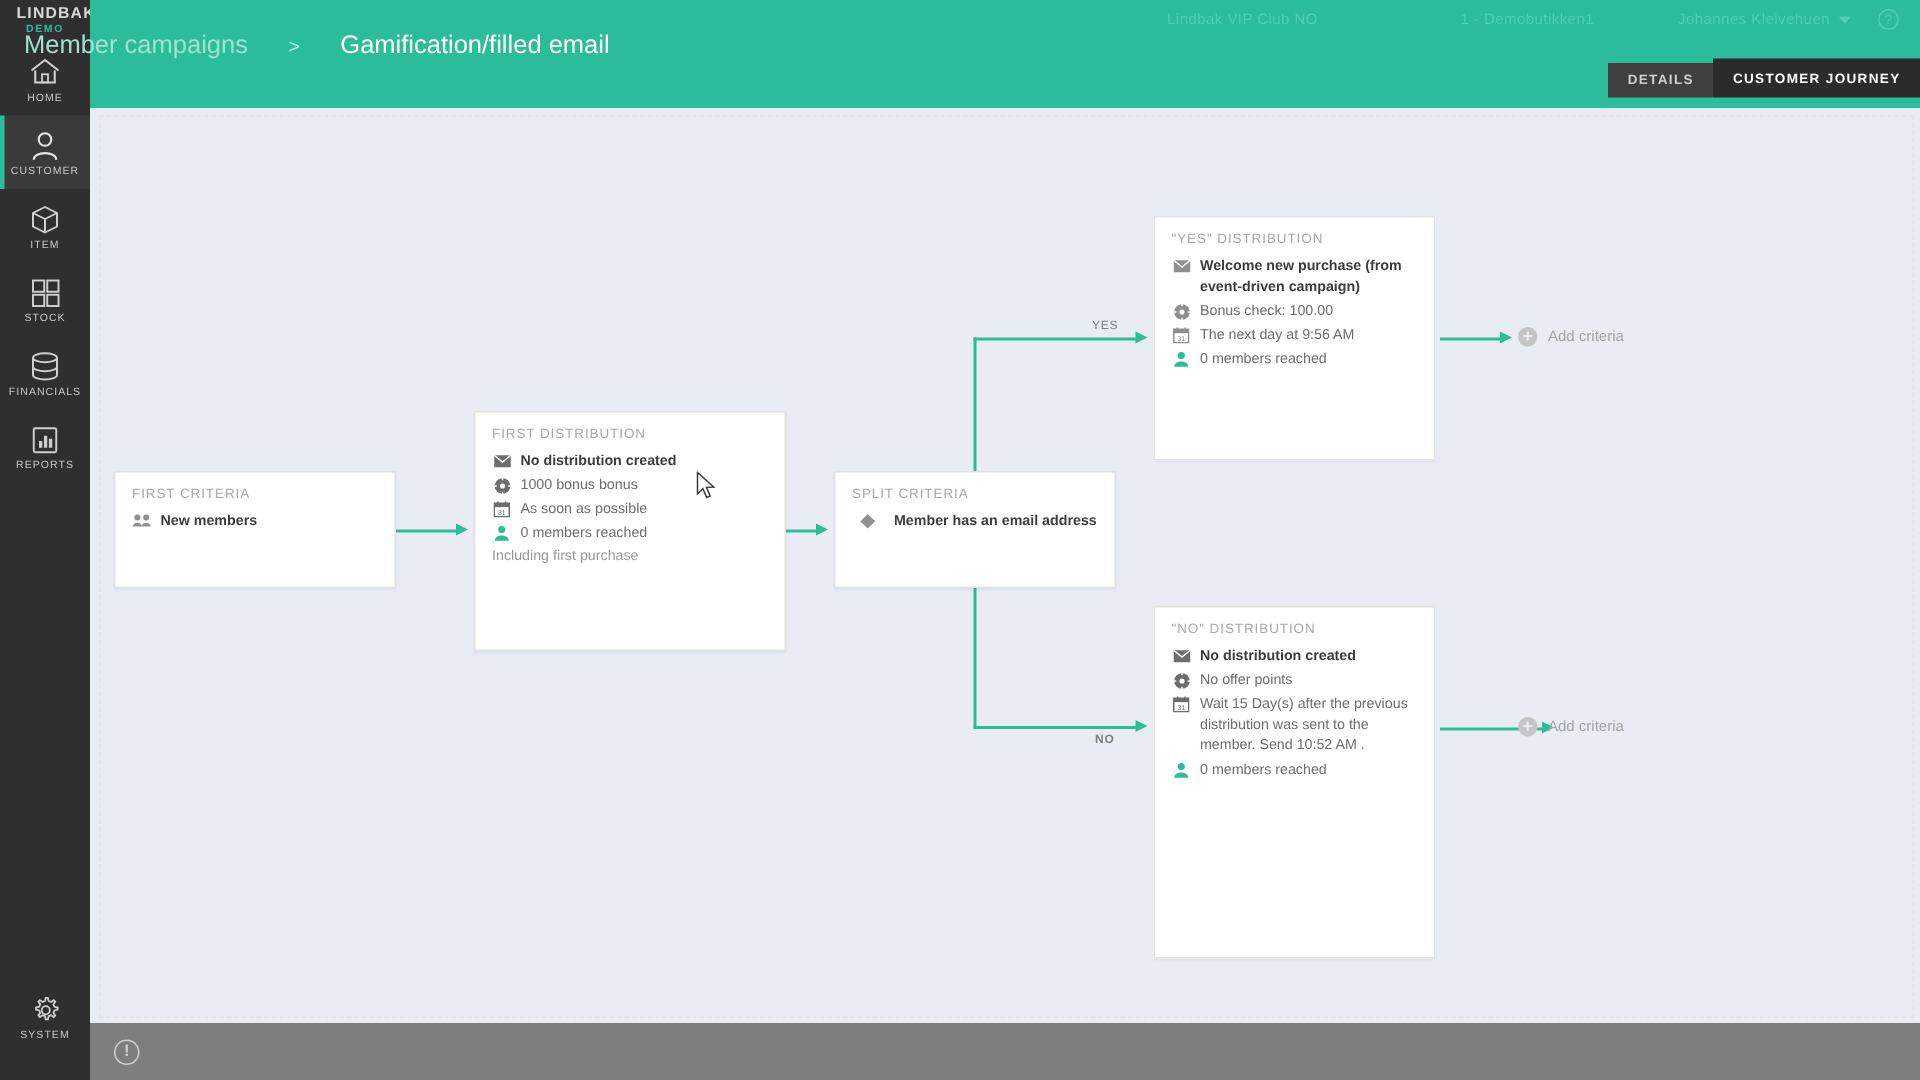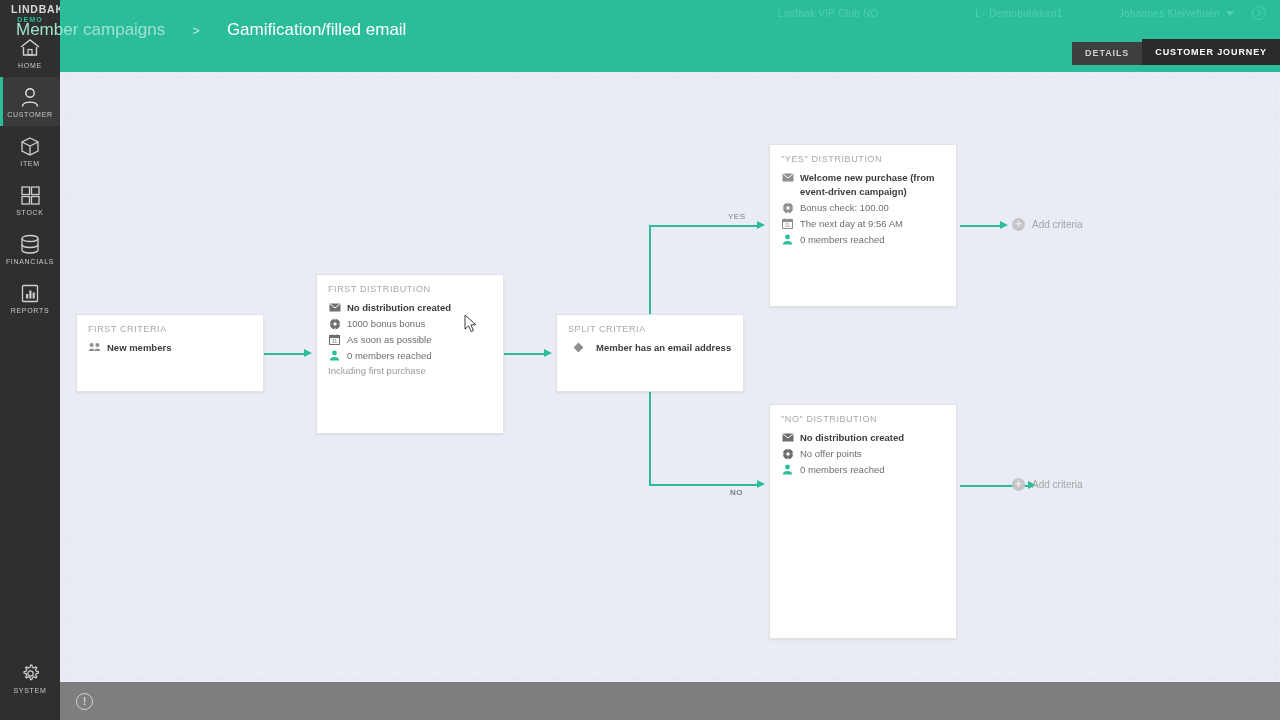--- a/index.html
+++ b/index.html
@@ -125,21 +125,21 @@
   }
   .row .rt {
     font-size: 9.5px; color: #6d6d6d; line-height: 13px;
   }
   .row .rt.bold { color: #3c3c3c; font-weight: 700; }
   .row .rt.wrap { line-height: 13.5px; }
   .node-foot { font-size: 9.5px; color: #9a9a9a; margin-top: 1px; }
 
   
   #node-first-criteria { left: 16px; top: 242px; width: 188px; height: 78px; }
-  #node-first-dist     { left: 256px; top: 202px; width: 188px; height: 160px; }
+  #node-first-dist     { left: 256px; top: 202px; width: 208px; height: 160px; }
   #node-split          { left: 496px; top: 242px; width: 188px; height: 78px; }
   #node-yes            { left: 709px; top: 72px;  width: 188px; height: 163px; }
   #node-no             { left: 709px; top: 332px; width: 188px; height: 235px; }
 
   
   .conn { position: absolute; background: #2bbd9a; }
   .hline { height: 1.5px; }
   .vline { width: 1.5px; }
   .arrow {
     position: absolute; width: 0; height: 0;
@@ -440,20 +440,31 @@
               <circle cx="6" cy="6" r="5.2" fill="#6d6d6d"></circle>
               <circle cx="6" cy="6" r="1.7" fill="#ffffff"></circle>
               <path d="M6 0.6 V2.2 M6 9.8 V11.4 M0.6 6 H2.2 M9.8 6 H11.4" stroke="#ffffff" stroke-width="1"></path>
             </svg>
         </span>
         <span class="rt">No offer points</span>
       </div>
       <div class="row">
         <span class="ri">
           <svg width="11" height="11" viewBox="0 0 11 11">
+              <rect x="0.5" y="1.5" width="10" height="9" fill="none" stroke="#6d6d6d" stroke-width="1"></rect>
+              <rect x="0.5" y="1.5" width="10" height="2.6" fill="#6d6d6d"></rect>
+              <path d="M3 0.3 V2 M8 0.3 V2" stroke="#6d6d6d" stroke-width="1"></path>
+              <text x="5.5" y="9" font-size="4.6" fill="#6d6d6d" text-anchor="middle" font-family="Liberation Sans">31</text>
+            </svg>
+        </span>
+        <span class="rt wrap">Wait 15 Day(s) after the previous distribution was sent to the member. Send 10:52 AM .</span>
+      </div>
+      <div class="row">
+        <span class="ri">
+          <svg width="11" height="11" viewBox="0 0 11 11">
               <circle cx="5.5" cy="3" r="2.4" fill="#2bbd9a"></circle>
               <path d="M0.8 10.5 C0.8 5.9 10.2 5.9 10.2 10.5 Z" fill="#2bbd9a"></path>
             </svg>
         </span>
         <span class="rt">0 members reached</span>
       </div>
     </div>
 
     <div class="add-criteria" style="left:952px; top:146px;">
       <span class="plus">+</span>

